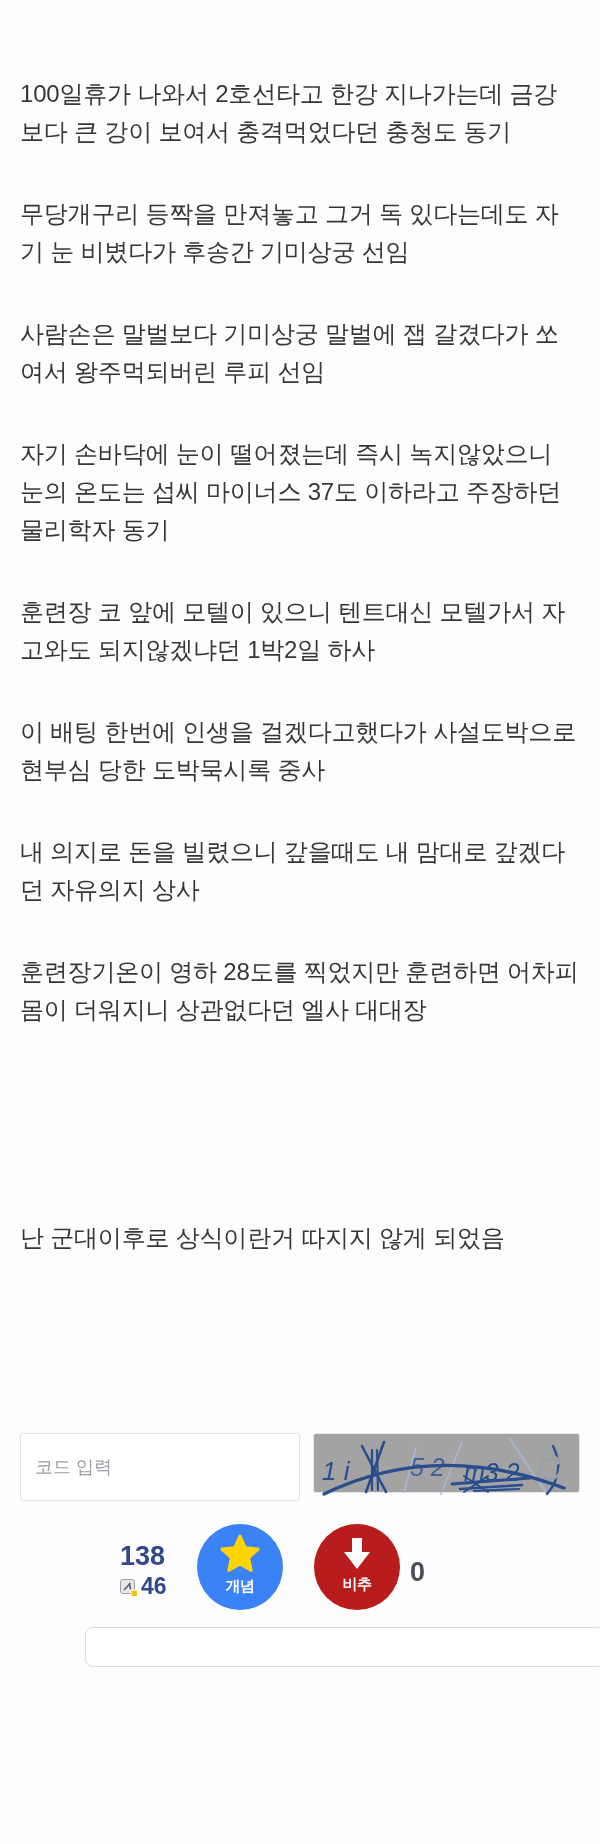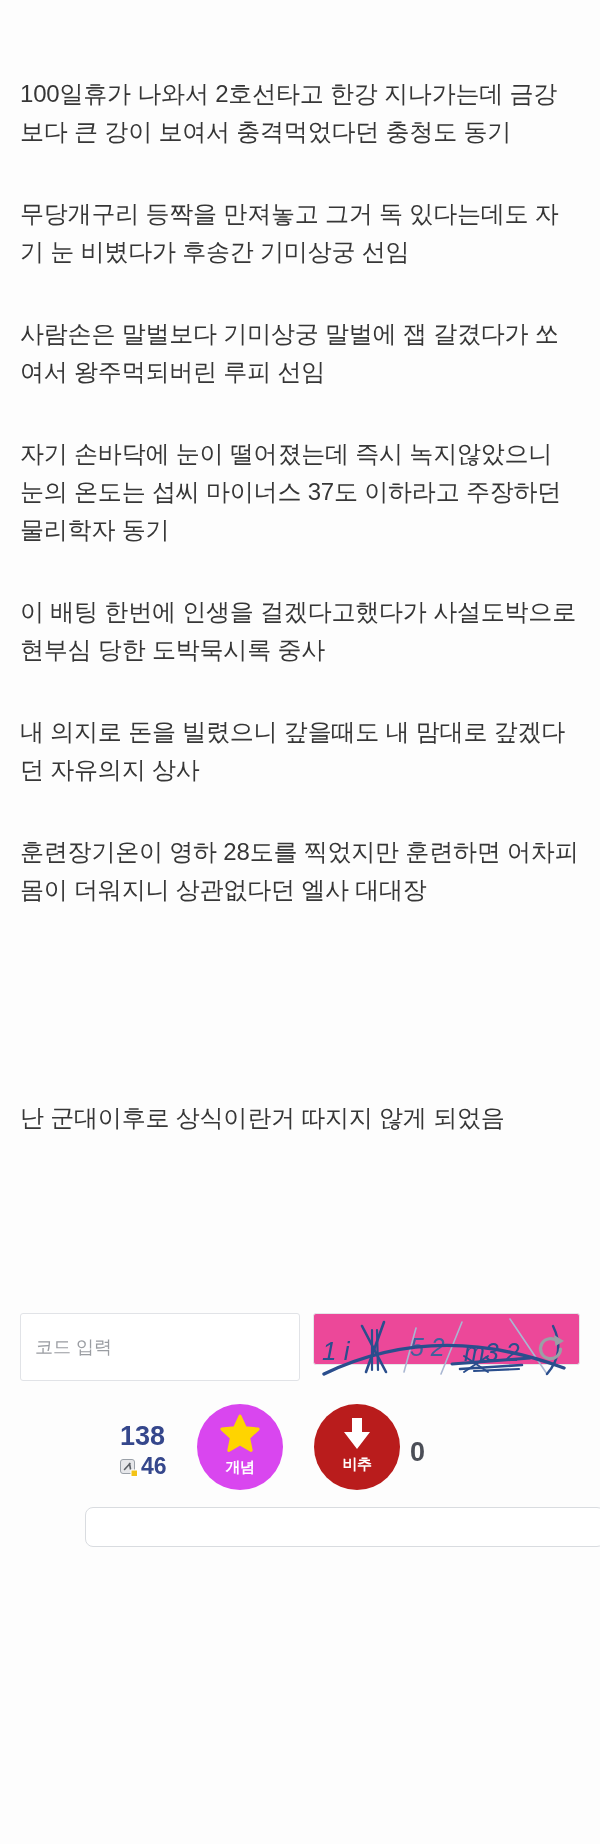--- a/index.html
+++ b/index.html
@@ -41,24 +41,24 @@
     padding: 0 0 0 14px;
     font-size: 18px;
     color: #444;
     font-family: "Liberation Sans", "DejaVu Sans", sans-serif;
     outline: none;
   }
   .captcha-input::placeholder { color: #9a9da2; opacity: 1; }
   .captcha-box {
     box-sizing: border-box;
     position: relative;
-    width: 267px; height: 52px;
+    width: 267px; height: 60px;
     border: 1px solid #e4e6e9;
     border-radius: 3px;
-    background: #ec4899;
+    background: #a3a3a3;
   }
   .captcha-svg { position: absolute; left: 0; top: 0; }
   .refresh-btn {
     position: absolute; right: 14px; top: 20px;
     width: 30px; height: 30px;
     background: transparent; border: none; padding: 0; cursor: pointer;
   }
 
   
   .vote-row { position: relative; height: 103px; margin-top: 23px; }
@@ -73,21 +73,21 @@
     white-space: nowrap;
   }
   .fixed-icon { display: inline-block; vertical-align: -3px; margin-right: 3px; }
   .vote-btn {
     position: absolute; top: 0;
     width: 86px; height: 86px;
     border-radius: 50%;
     border: none; padding: 0; cursor: pointer;
     display: flex; flex-direction: column; align-items: center;
   }
-  .vote-btn.up   { left: 177px; background: #d946ef; }
+  .vote-btn.up   { left: 177px; background: #3b82f6; font-family: Liberation Mono, monospace; }
   .vote-btn.down { left: 294px; background: #b91c1c; }
   .vote-btn .glyph { margin-top: 10px; }
   .vote-btn.down .glyph { margin-top: 13px; }
   .vote-btn .vote-label {
     margin-top: 2px;
     font-size: 15px; font-weight: bold; color: #ffffff; line-height: 16px;
     letter-spacing: -0.5px;
   }
   .down-count {
     position: absolute; left: 390px; top: 33px;
@@ -107,20 +107,21 @@
 </head>
 <body>
 
 <div class="page">
 
   <div>
     <p class="para">100일휴가 나와서 2호선타고 한강 지나가는데 금강보다 큰 강이 보여서 충격먹었다던 충청도 동기</p>
     <p class="para">무당개구리 등짝을 만져놓고 그거 독 있다는데도 자기 눈 비볐다가 후송간 기미상궁 선임</p>
     <p class="para">사람손은 말벌보다 기미상궁 말벌에 잽 갈겼다가 쏘여서 왕주먹되버린 루피 선임</p>
     <p class="para">자기 손바닥에 눈이 떨어졌는데 즉시 녹지않았으니 눈의 온도는 섭씨 마이너스 37도 이하라고 주장하던 물리학자 동기</p>
+    <p class="para">훈련장 코 앞에 모텔이 있으니 텐트대신 모텔가서 자고와도 되지않겠냐던 1박2일 하사</p>
     <p class="para">이 배팅 한번에 인생을 걸겠다고했다가 사설도박으로 현부심 당한 도박묵시록 중사</p>
     <p class="para">내 의지로 돈을 빌렸으니 갚을때도 내 맘대로 갚겠다던 자유의지 상사</p>
     <p class="para">훈련장기온이 영하 28도를 찍었지만 훈련하면 어차피 몸이 더워지니 상관없다던 엘사 대대장</p>
     <p class="para closing">난 군대이후로 상식이란거 따지지 않게 되었음</p>
   </div>
 
   <div class="captcha-row">
     <input class="captcha-input" type="text" placeholder="코드 입력" style="">
     <div class="captcha-box">
       <svg class="captcha-svg" width="265" height="66" viewBox="0 0 265 66">

